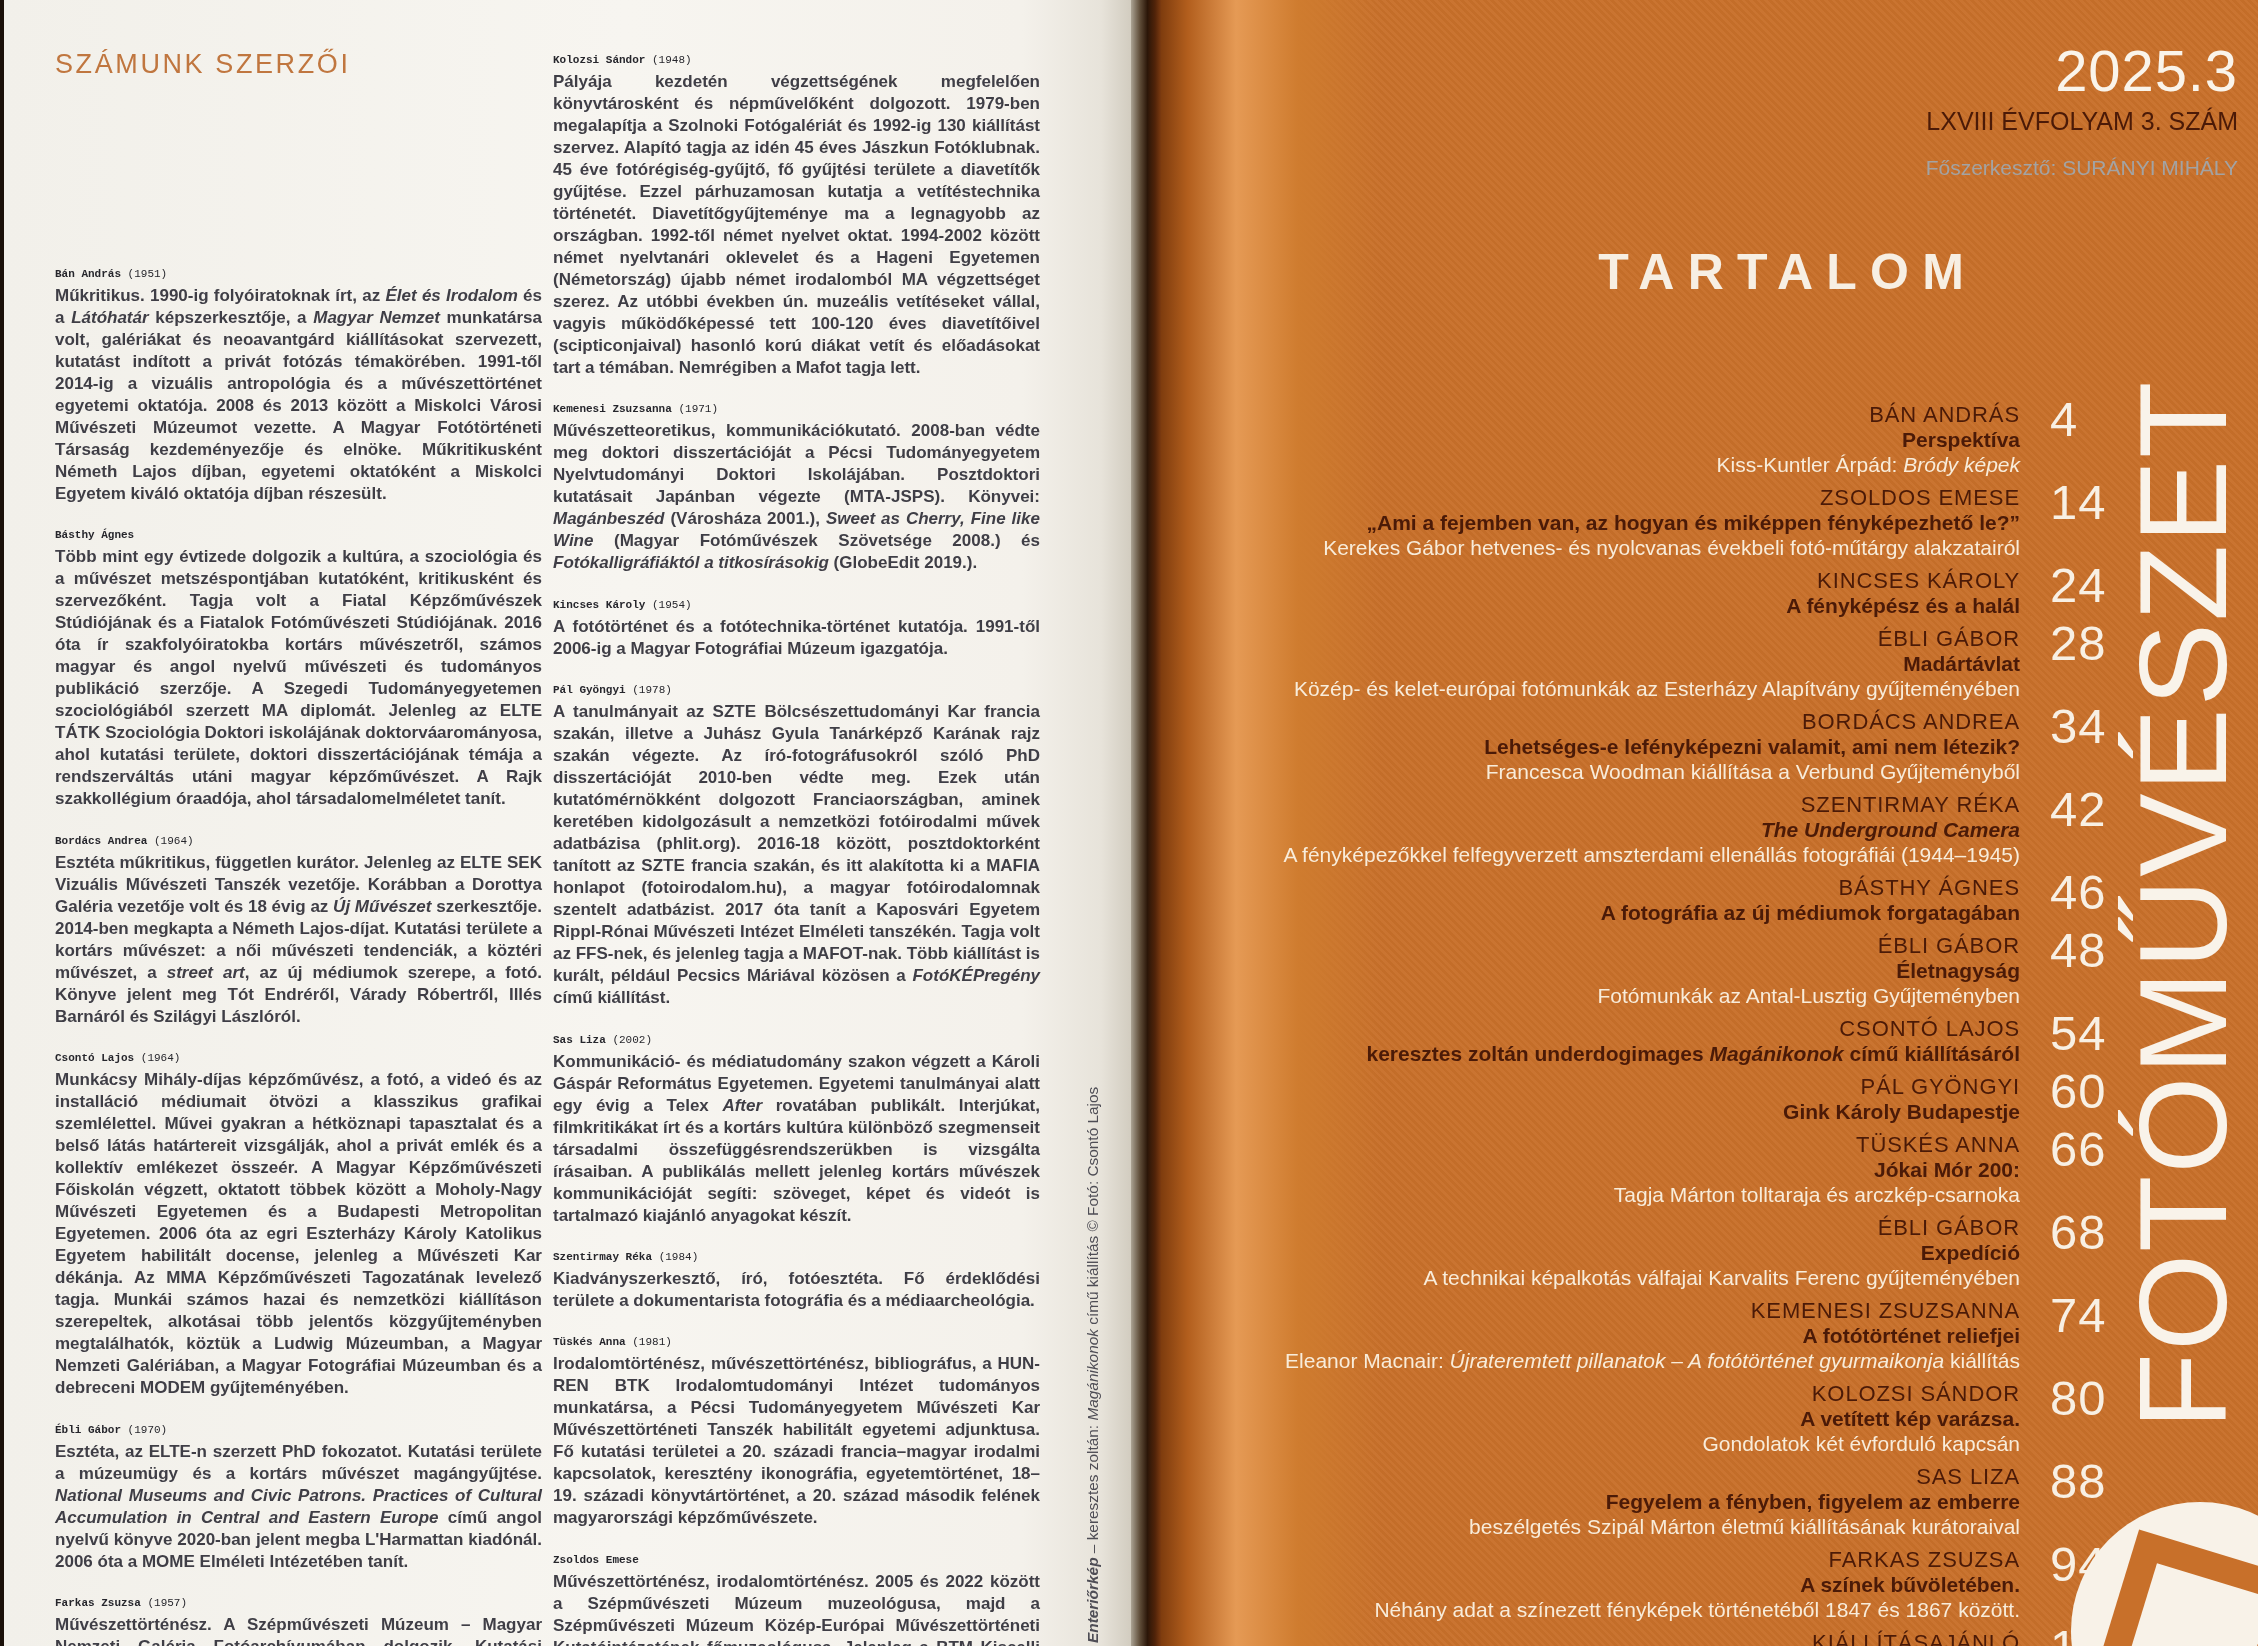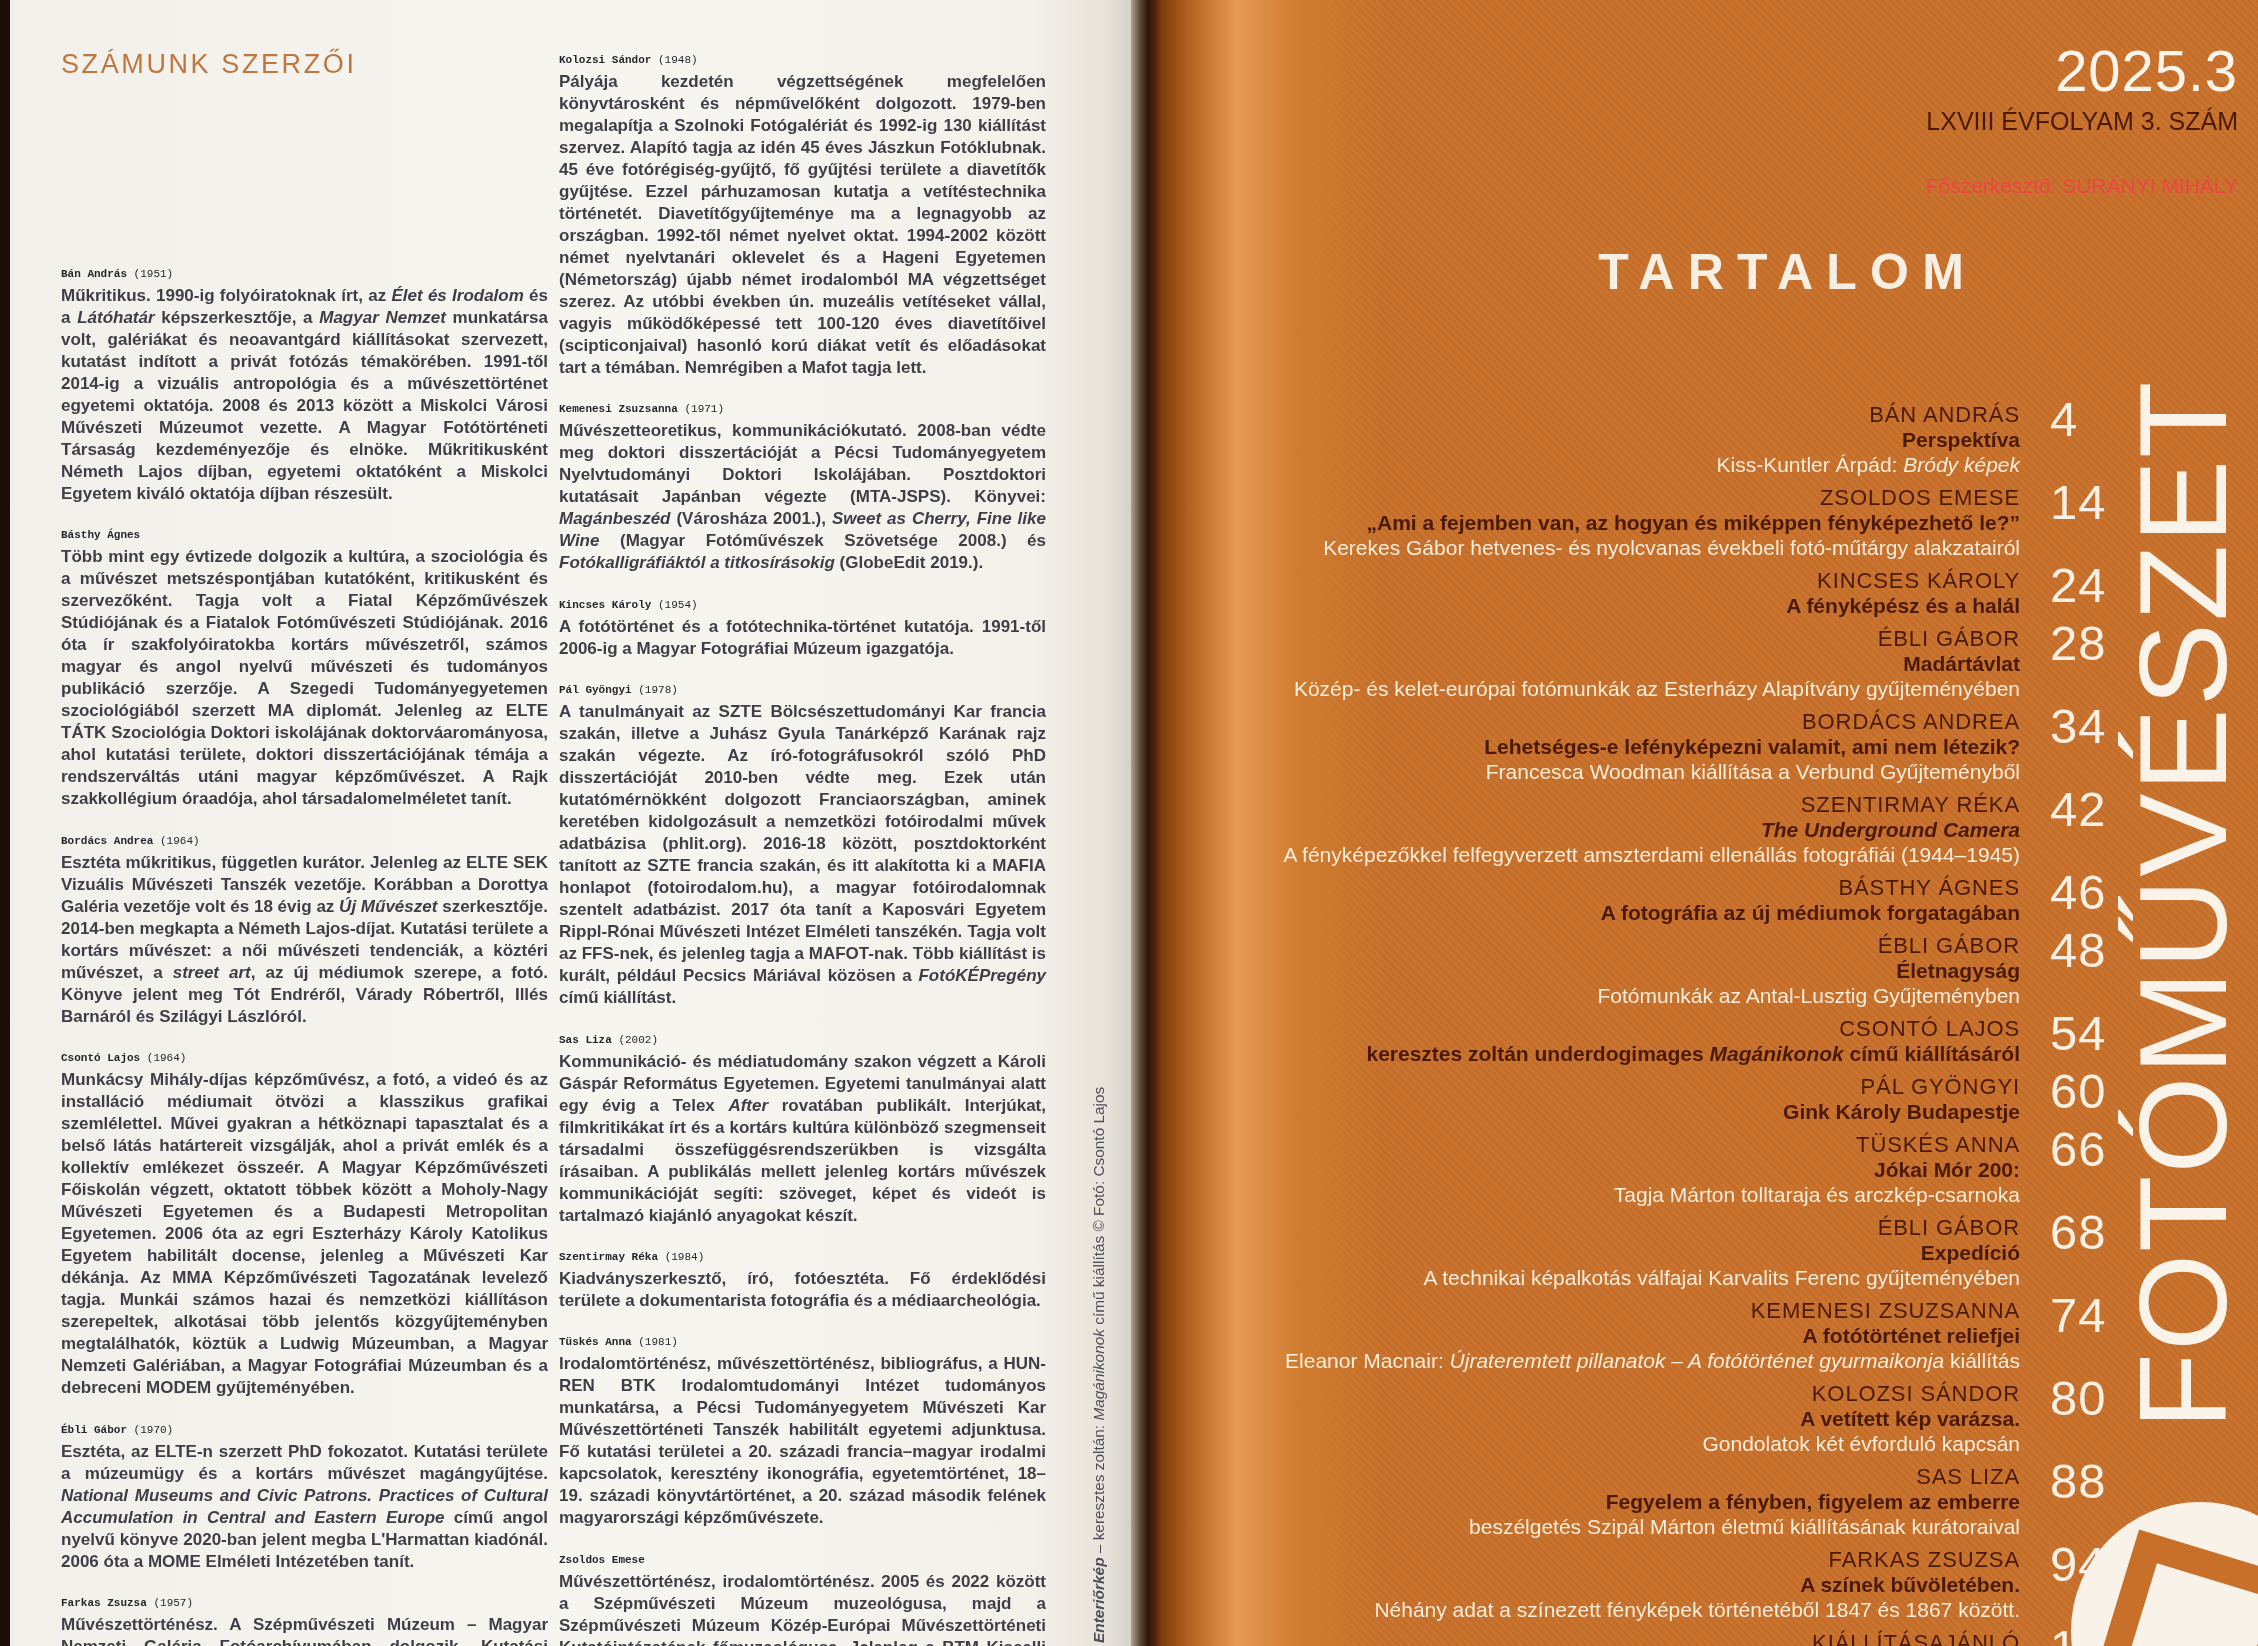--- a/index.html
+++ b/index.html
@@ -4,21 +4,21 @@
 <style>
   html,body{margin:0;padding:0;}
   body{
     width:2258px;height:1646px;position:relative;overflow:hidden;
     background:#1a1009;
     font-family:"Liberation Sans", sans-serif;
     -webkit-font-smoothing:antialiased;
   }
   
   .page-left{
-    position:absolute;left:10px;top:0;width:1131px;height:1646px;
+    position:absolute;left:4px;top:0;width:1131px;height:1646px;
     background:linear-gradient(90deg,#f2f0ea 0%,#f7f5f0 55%,#f4f1eb 90%,#e7e3da 97%,#cfc9bc 100%);
   }
   .authors-heading{
     position:absolute;left:51px;top:49px;
     font-size:27px;letter-spacing:2.6px;color:#c0763f;font-weight:400;
   }
   .bio-col{position:absolute;width:487px;}
   #col1{left:51px;top:263px;}
   #col2{left:549px;top:49px;}
   .bio{margin:0 0 19.4px 0;}
@@ -46,21 +46,21 @@
       repeating-linear-gradient(45deg,rgba(255,255,255,.03) 0 2.6px,rgba(0,0,0,.025) 2.6px 5.3px),
       #c8702a;
   }
   .page-right .fold{
     position:absolute;left:0;top:0;width:221px;height:100%;
     background:linear-gradient(90deg,#7e3c0e 0%,#b25e1d 12%,#e59a55 34%,#cf7c2f 62%,rgba(200,112,42,0) 100%);
   }
   .issue-block{position:absolute;right:20px;top:42px;text-align:right;}
   .issue-number{font-size:58px;line-height:1;color:#faf4ea;letter-spacing:0.9px;}
   .volume-line{font-size:25px;margin-top:7px;color:#4b1a07;}
-  .editor-line{font-size:21px;margin-top:38px;color:#ef4444;}
+  .editor-line{font-size:21px;margin-top:20px;color:#a3a3a3;}
   .toc-title{
     position:absolute;right:281px;top:243px;
     font-size:50px;letter-spacing:13.2px;color:#f7efe3;font-weight:700;
   }
   .toc{position:absolute;left:1217px;top:402px;width:1015px;}
   .toc-entry{display:flex;align-items:flex-start;margin-bottom:8px;}
   .toc-text{flex:1;text-align:right;line-height:25px;}
   .toc-name{font-size:22px;letter-spacing:0.9px;color:#4b1a07;font-weight:400;}
   .toc-line-title{font-size:21px;font-weight:bold;color:#4b1a07;}
   .toc-line-sub{font-size:21px;color:#f8ecda;}

